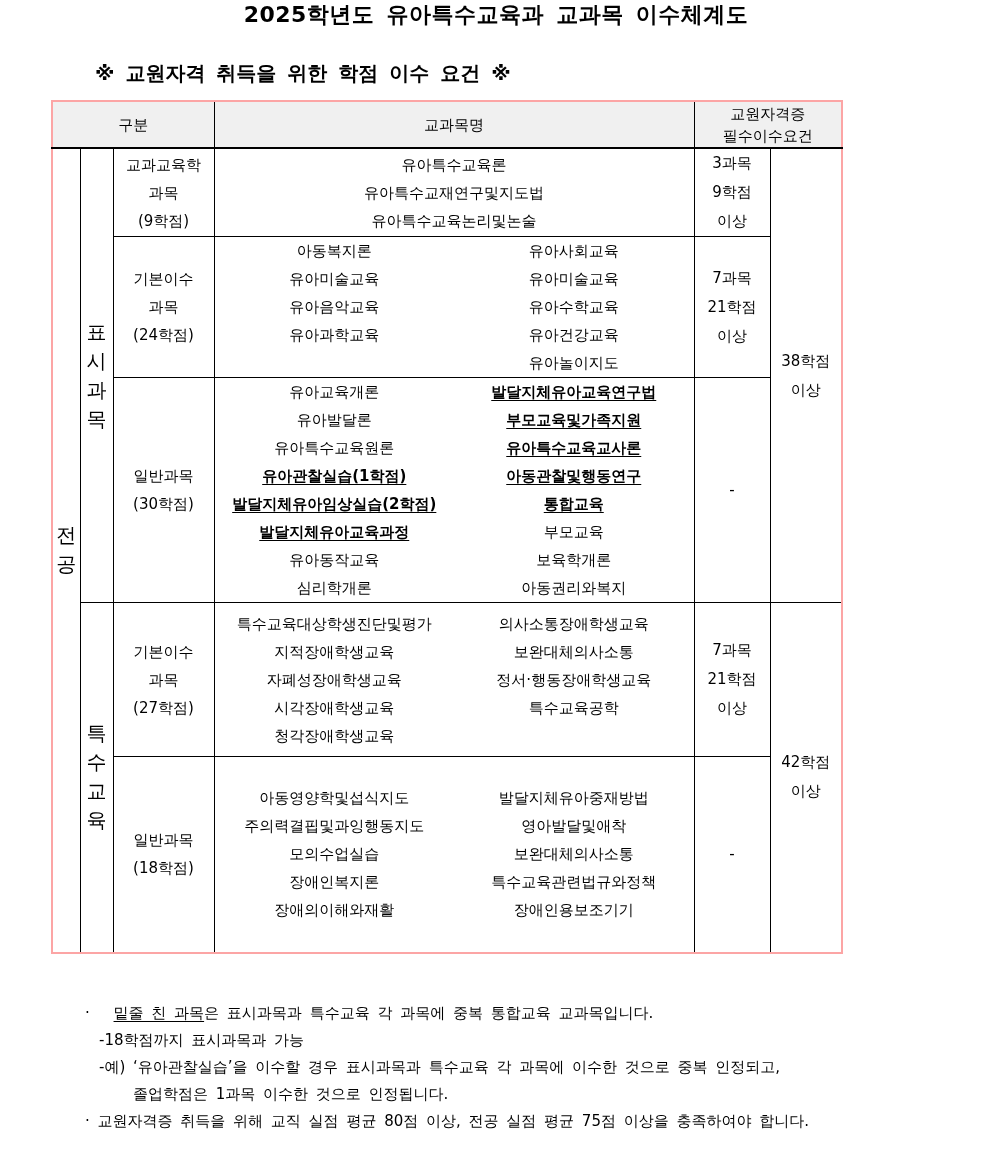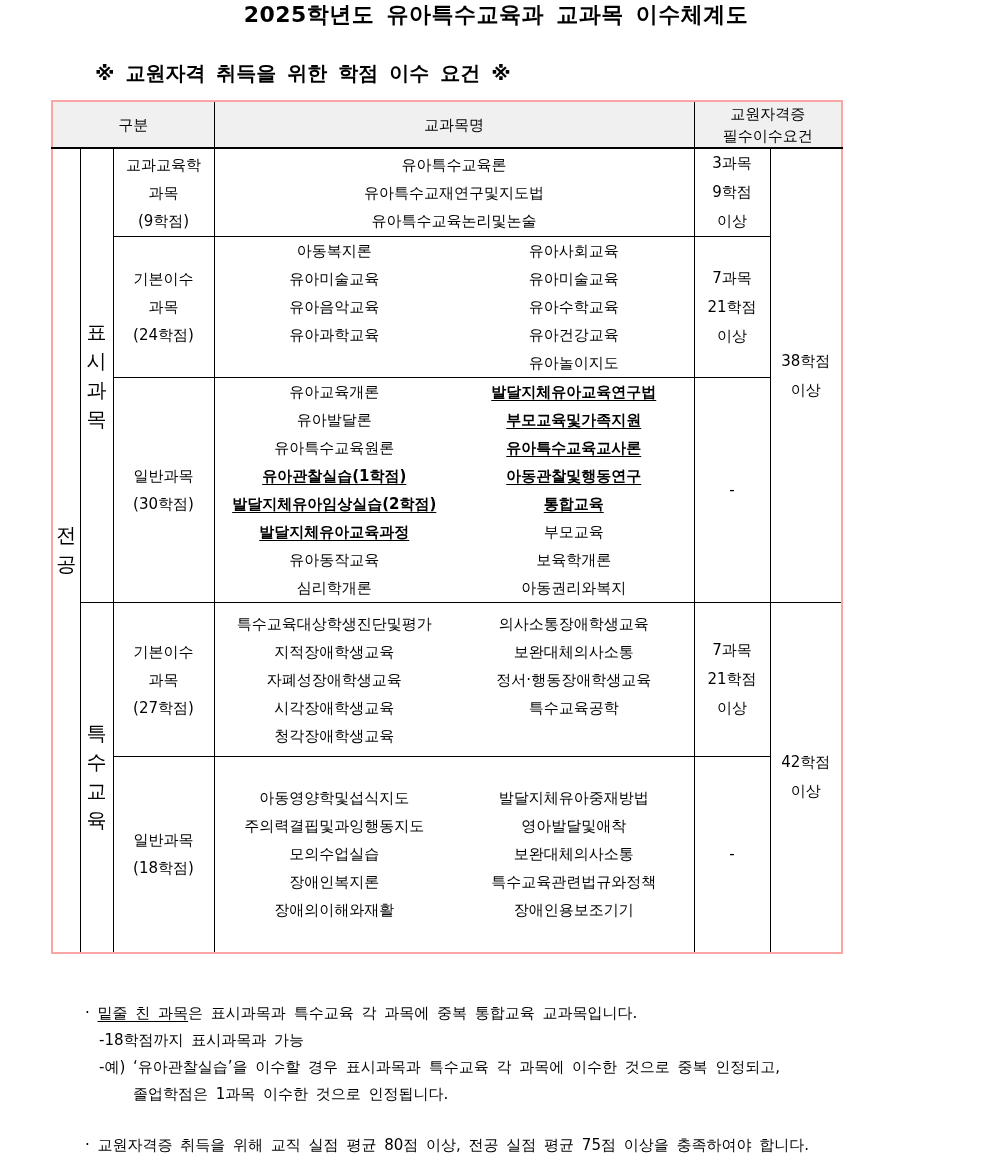--- a/index.html
+++ b/index.html
@@ -53,22 +53,22 @@
   .course { line-height:28px; }
   .course-u {
     font-weight:bold; text-decoration:underline;
     text-underline-offset:3px;
   }
 
   .notes { margin:46px 0 0 85px; font-size:15px; word-spacing:3px; }
   .note { line-height:27px; }
   .note-indent  { padding-left:14px; }
   .note-indent2 { padding-left:48px; }
-  .note-gap { margin-top:24px; }
-  .seg-u { text-decoration:underline; text-underline-offset:3px; }
+  .note-gap { }
+  .seg-u { text-decoration:underline; text-underline-offset:3px;margin-left:16px; }
 </style>
 </head>
 <body>
 
 <div class="page">
 
   <div class="title">2025학년도 유아특수교육과 교과목 이수체계도</div>
   <div class="subtitle">※ 교원자격 취득을 위한 학점 이수 요건 ※</div>
 
   <table class="curriculum">

